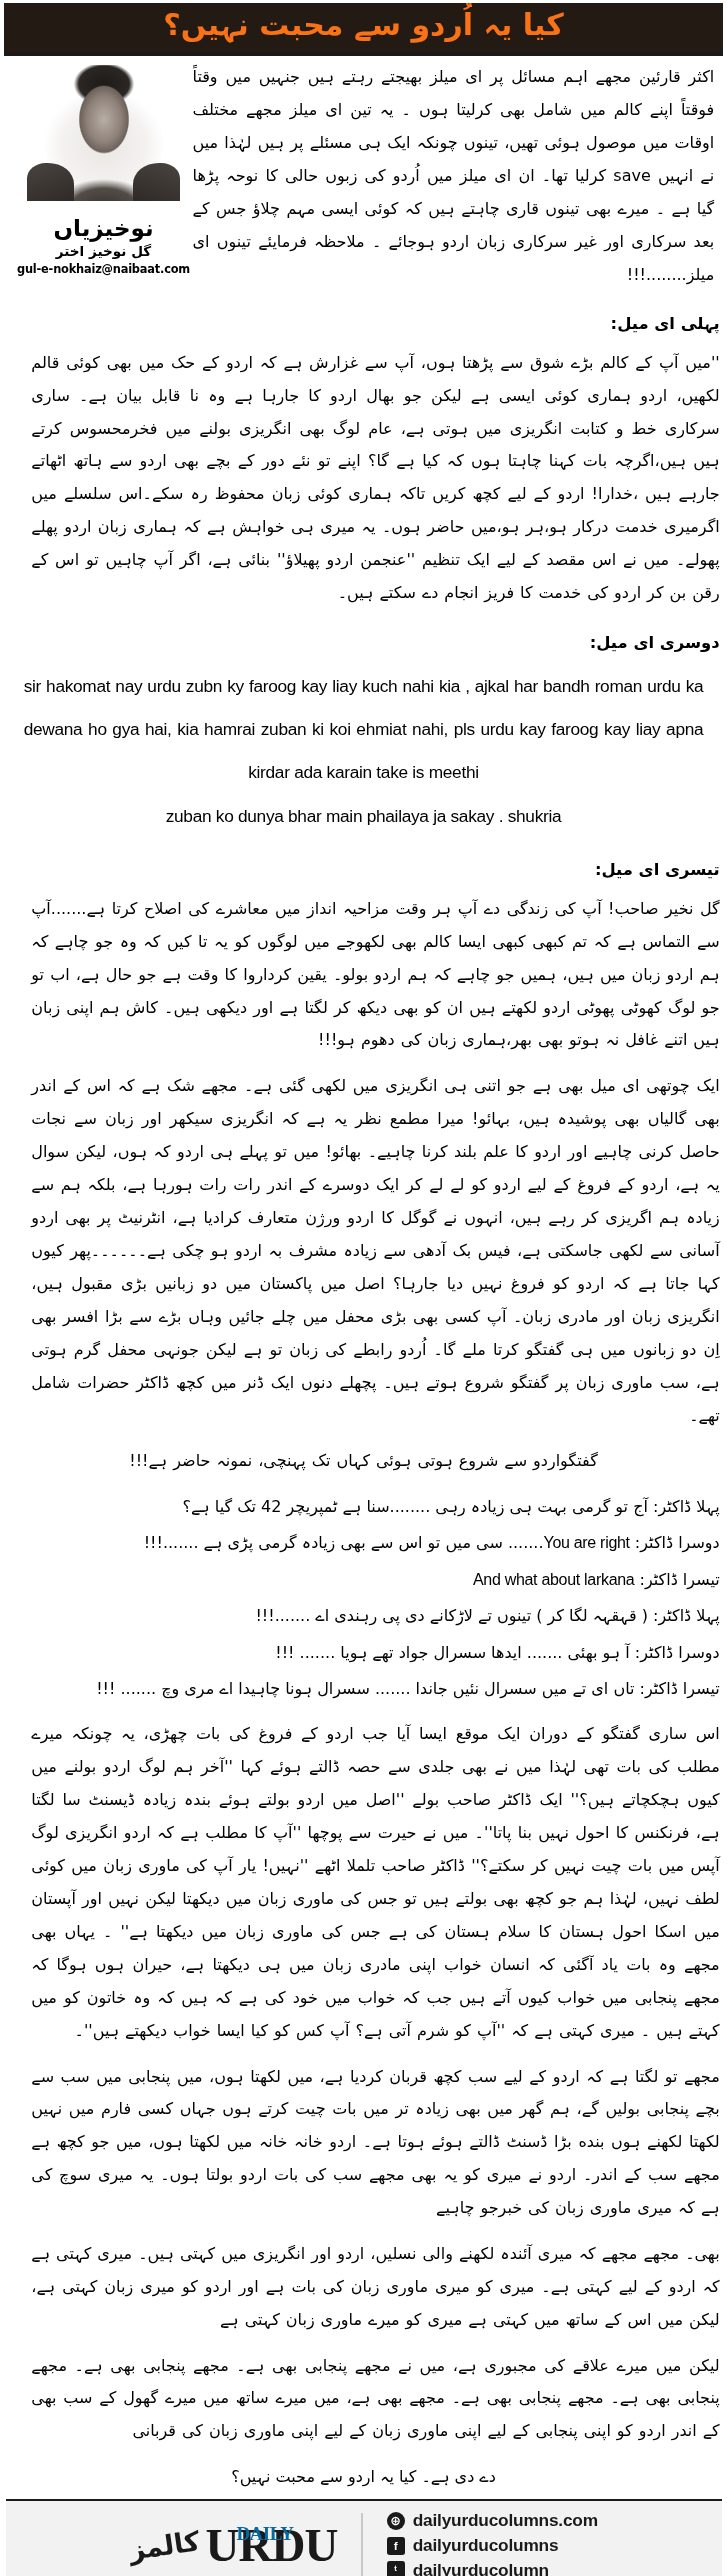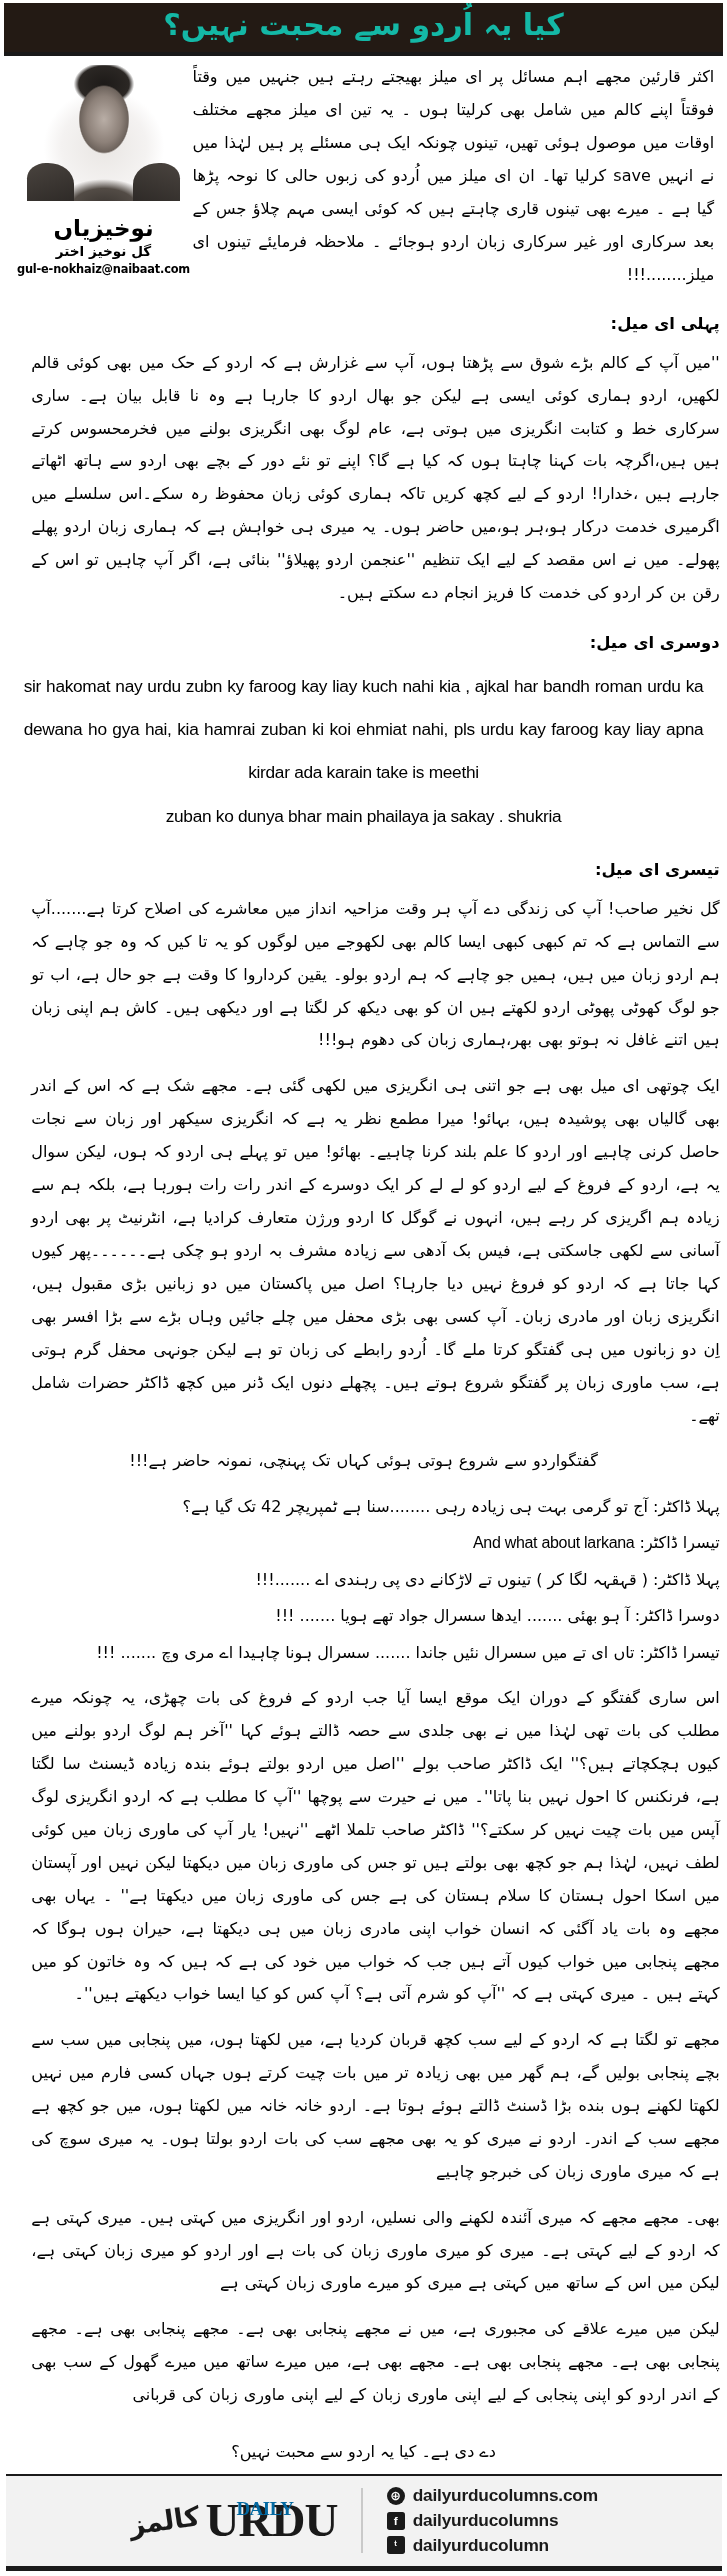--- a/index.html
+++ b/index.html
@@ -31,21 +31,21 @@
     background: #231a14;
     height: 53px;
     margin: 2.7px 3.6px 0 3.6px;
     border-bottom: 4.5px solid #191919;
     display: flex;
     align-items: center;
     justify-content: center;
     overflow: hidden;
   }
   .titlebar .headline {
-    color: #14b8a6;
+    color: #f97316;
     font-size: 30px;
     line-height: 1;
     font-weight: bold;
     letter-spacing: 0.5px;
     direction: rtl;
     white-space: nowrap;
     padding-bottom: 3.6px;
   }
 
   
@@ -318,20 +318,23 @@
     <p class="para flow">ایک چوتھی ای میل بھی ہے جو اتنی ہی انگریزی میں لکھی گئی ہے۔ مجھے شک ہے کہ اس کے اندر بھی گالیاں بھی پوشیدہ ہیں، بہائو! میرا مطمع نظر یہ ہے کہ انگریزی سیکھر اور زبان سے نجات حاصل کرنی چاہیے اور اردو کا علم بلند کرنا چاہیے۔ بھائو! میں تو پہلے ہی اردو کہ ہوں، لیکن سوال یہ ہے، اردو کے فروغ کے لیے اردو کو لے لے کر ایک دوسرے کے اندر رات رات ہورہا ہے، بلکہ ہم سے زیادہ ہم اگریزی کر رہے ہیں، انہوں نے گوگل کا اردو ورژن متعارف کرادیا ہے، انٹرنیٹ پر بھی اردو آسانی سے لکھی جاسکتی ہے، فیس بک آدھی سے زیادہ مشرف بہ اردو ہو چکی ہے۔۔۔۔۔۔پھر کیوں کہا جاتا ہے کہ اردو کو فروغ نہیں دیا جارہا؟ اصل میں پاکستان میں دو زبانیں بڑی مقبول ہیں، انگریزی زبان اور مادری زبان۔ آپ کسی بھی بڑی محفل میں چلے جائیں وہاں بڑے سے بڑا افسر بھی اِن دو زبانوں میں ہی گفتگو کرتا ملے گا۔ اُردو رابطے کی زبان تو ہے لیکن جونہی محفل گرم ہوتی ہے، سب ماوری زبان پر گفتگو شروع ہوتے ہیں۔ پچھلے دنوں ایک ڈنر میں کچھ ڈاکٹر حضرات شامل تھے۔</p>
     <p class="para">گفتگواردو سے شروع ہوتی ہوئی کہاں تک پہنچی، نمونہ حاضر ہے!!!</p>
   </div>
 
   <div class="body-col">
 
     <div class="dialogue">
       <span>پہلا ڈاکٹر</span><span>: آج تو گرمی بہت ہی زیادہ رہی ........سنا ہے ٹمپریچر 42 تک گیا ہے؟</span>
     </div>
 
+    <div class="dialogue">
+      <span>دوسرا ڈاکٹر</span><span>: </span><span class="ltr">You are right</span><span>....... سی میں تو اس سے بھی زیادہ گرمی پڑی ہے .......!!!</span>
+    </div>
 
     <div class="dialogue">
       <span>تیسرا ڈاکٹر</span><span>: </span><span class="ltr">And what about larkana</span><span></span>
     </div>
 
     <div class="dialogue">
       <span>پہلا ڈاکٹر</span><span>: ( قہقہہ لگا کر ) تینوں تے لاڑکانے دی پی رہندی اے .......!!!</span>
     </div>
 
     <div class="dialogue">

